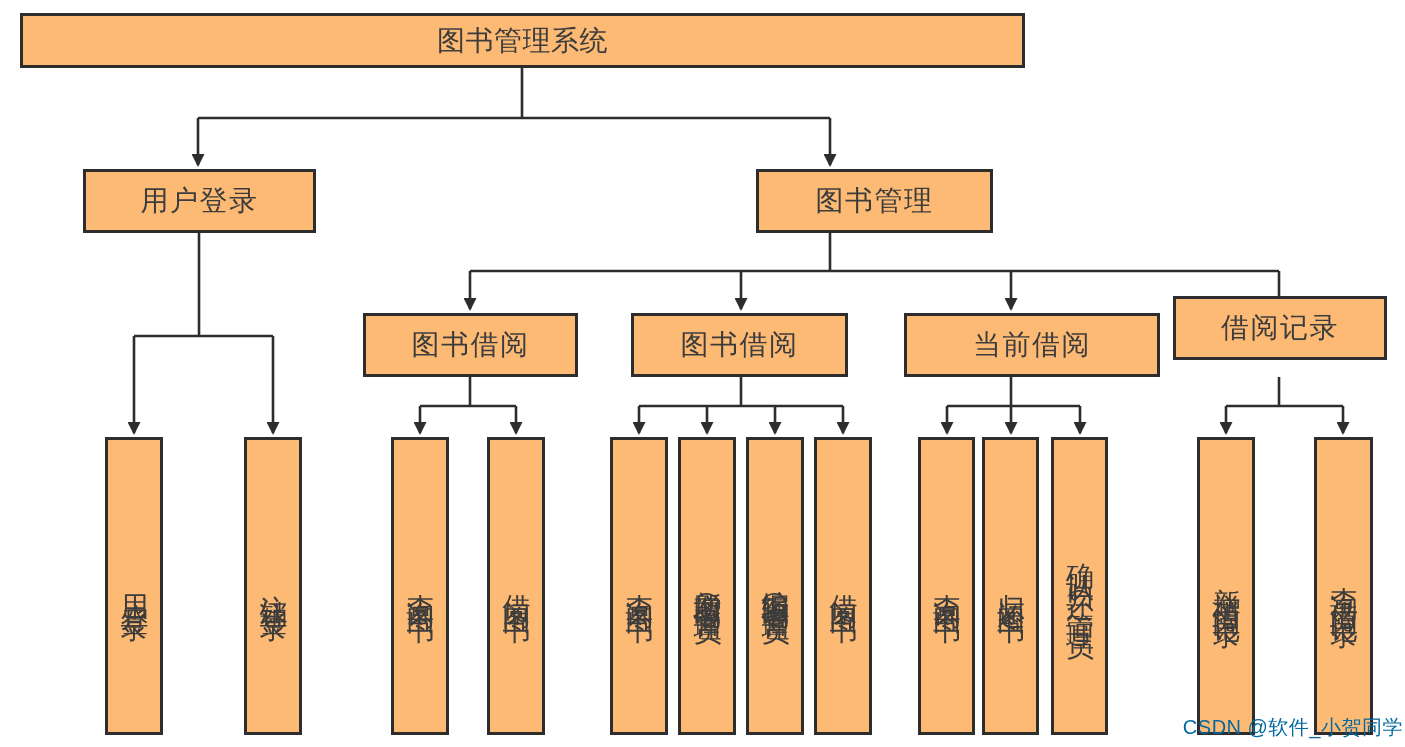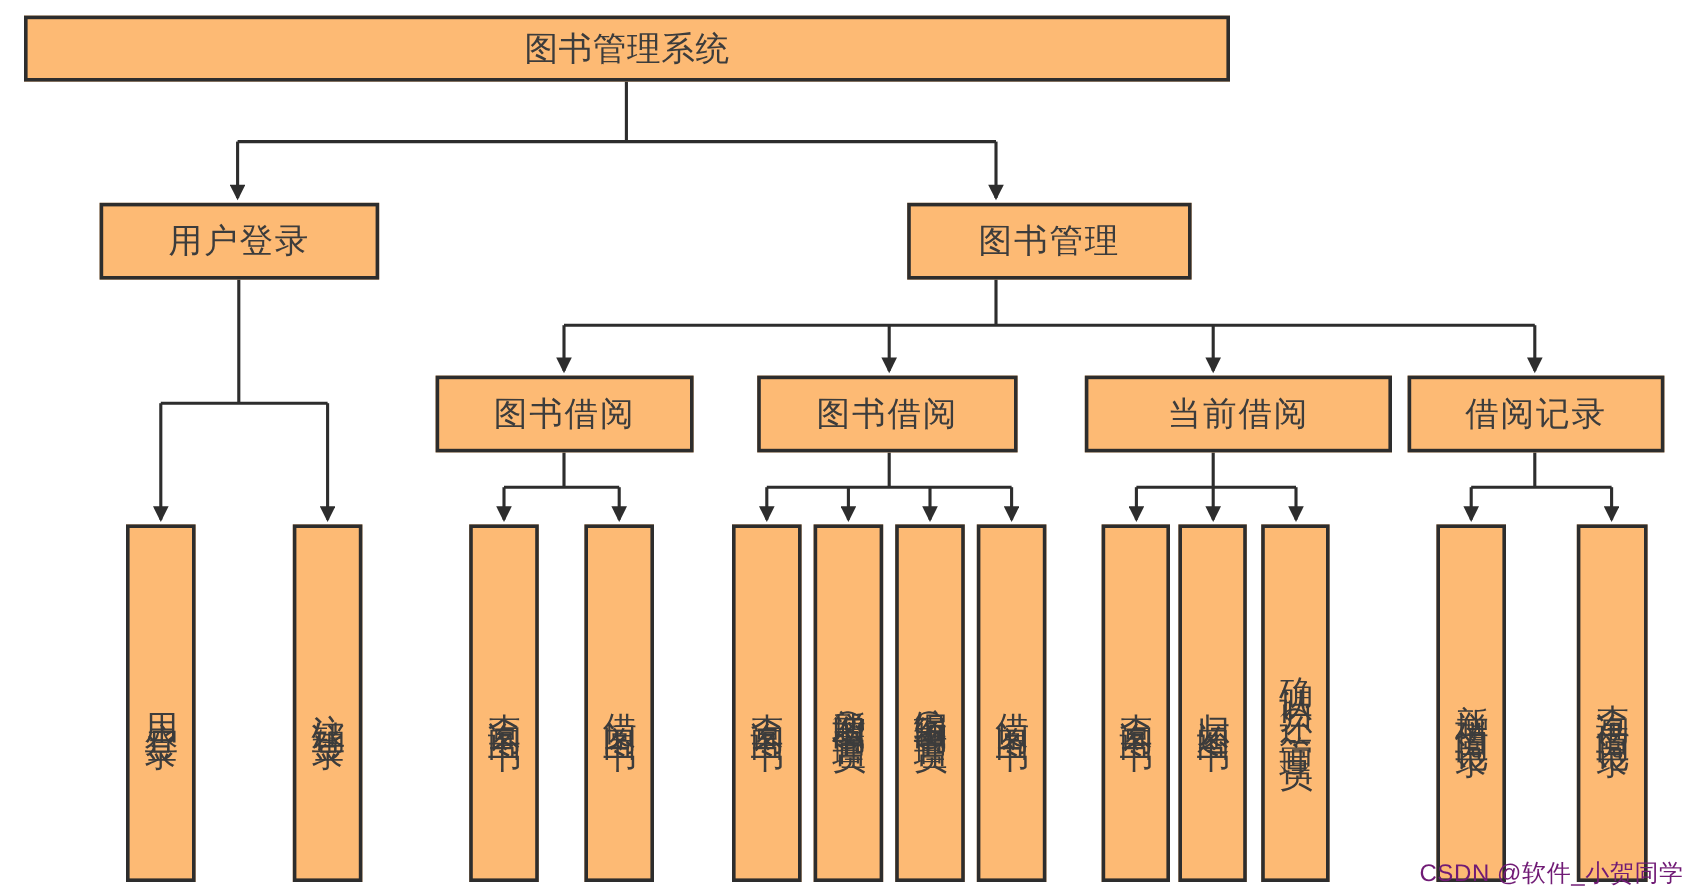--- a/index.html
+++ b/index.html
@@ -28,21 +28,21 @@
     text-orientation:mixed;
     letter-spacing:7px;
     white-space:normal;
   }
   .vbox.tight{letter-spacing:4px;}
   .vbox.spread{letter-spacing:10px;}
   .watermark{
     position:absolute;
     right:2px;bottom:6px;
     font-size:20px;
-    color:#701a75;
+    color:#0369a1;
     letter-spacing:0.5px;
     z-index:5;
   }
 </style>
 </head>
 <body>
 
 <div class="canvas">
 
   <svg class="wires" width="1405" height="747" viewBox="0 0 1405 747">
@@ -89,21 +89,21 @@
   </svg>
 
   <div class="box hbox title" style="left:20px;top:13px;width:1005px;height:55px;">图书管理系统</div>
 
   <div class="box hbox" style="left:83px;top:169px;width:233px;height:64px;">用户登录</div>
   <div class="box hbox" style="left:712px;top:169px;width:237px;height:64px;margin-left:44px;">图书管理</div>
 
   <div class="box hbox" style="left:363px;top:313px;width:215px;height:64px;">图书借阅</div>
   <div class="box hbox" style="left:631px;top:313px;width:217px;height:64px;">图书借阅</div>
   <div class="box hbox" style="left:904px;top:313px;width:256px;height:64px;">当前借阅</div>
-  <div class="box hbox" style="left:1173px;top:313px;width:214px;height:64px;">借阅记录</div>
+  <div class="box hbox" style="left:1173px;top:296px;width:214px;height:64px;">借阅记录</div>
 
   <div class="box vbox" style="left:105px;top:437px;width:58px;height:298px;">用户登录</div>
   <div class="box vbox" style="left:244px;top:437px;width:58px;height:298px;">注销登录</div>
 
   <div class="box vbox" style="left:391px;top:437px;width:58px;height:298px;">查询图书</div>
   <div class="box vbox" style="left:487px;top:437px;width:58px;height:298px;">借阅图书</div>
 
   <div class="box vbox" style="left:610px;top:437px;width:58px;height:298px;">查询图书</div>
   <div class="box vbox tight" style="left:678px;top:437px;width:58px;height:298px;">新增图书（管理员）</div>
   <div class="box vbox tight" style="left:746px;top:437px;width:58px;height:298px;">编辑图书（管理员）</div>

